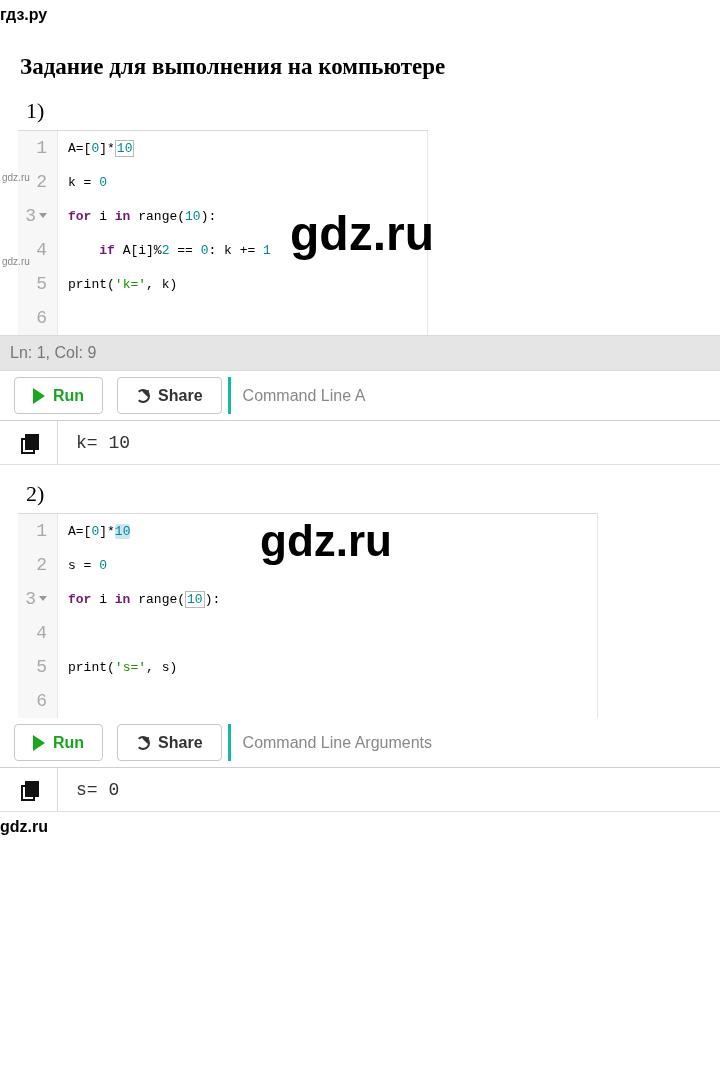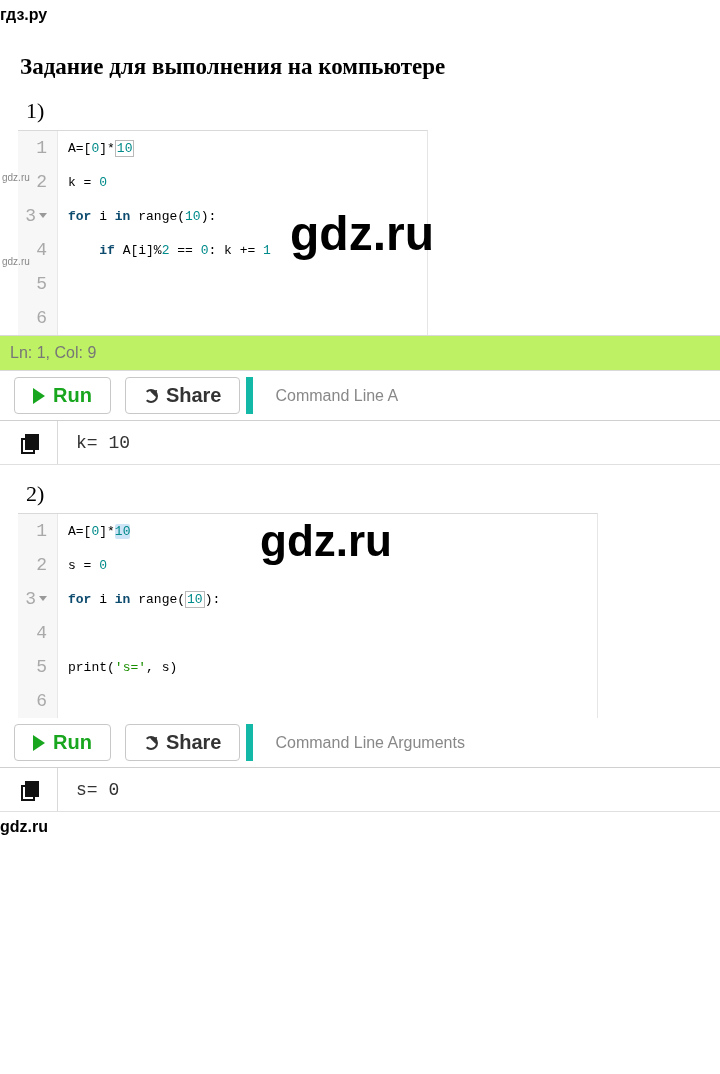--- a/index.html
+++ b/index.html
@@ -79,66 +79,66 @@
     border-right: 4px solid transparent;
     transform: translateY(-1px);
   }
   .code {
     padding-left: 10px;
     font-family: Consolas, "Courier New", monospace;
     font-size: 13px;
     white-space: pre;
     color: #000;
   }
-  .kw { color: #0c4a6e; font-weight: bold; }
+  .kw { color: #701a75; font-weight: bold; }
   .nm { color: #000; }
   .num { color: #008a8a; }
   .fn { color: #000; }
   .str { color: #1a8f00; }
   .sel { background: #cde4f7; border-radius: 2px; }
   .cursor-box { border: 1px solid #b9b9b9; padding: 0 1px; }
   .status {
     margin-left: 0;
     border-top: 1px solid #d9d9d9;
     border-bottom: 1px solid #d9d9d9;
     padding: 8px 10px;
     font-size: 16px;
     color: #777;
-    background: #bef264;
+    background: #e5e5e5;
   }
   .toolbar {
     display: flex;
     align-items: stretch;
     border-bottom: 1px solid #d0d0d0;
     background: #fff;
     height: 50px;
     margin-left: 0;
   }
   .btn {
     display: inline-flex;
     align-items: center;
     gap: 8px;
     border: 1px solid #c8c8c8;
     border-radius: 4px;
     padding: 6px 18px;
     margin: 6px 6px 6px 8px;
-    font-size: 20px;
+    font-size: 16px;
     font-weight: bold;
     color: #333;
     background: #fff;
     cursor: pointer;
   }
   .btn:first-child { margin-left: 14px; }
   .cli {
     flex: 1;
     display: flex;
     align-items: center;
-    padding-left: 22px;
+    padding-left: 12px;
     color: #888;
-    border-left: 7px solid #14b8a6;
+    border-left: 3px solid #14b8a6;
     margin: 6px 0;
     font-size: 16px;
     overflow: hidden;
     white-space: nowrap;
   }
   .play-tri {
     width: 0; height: 0;
     border-left: 12px solid #19a61f;
     border-top: 8px solid transparent;
     border-bottom: 8px solid transparent;
@@ -216,20 +216,21 @@
   <div class="line">
     <div class="gut fold">3</div>
     <div class="code"><span class="kw">for</span><span> i </span><span class="kw">in</span><span> range(</span><span class="num">10</span><span>):</span></div>
   </div>
   <div class="line">
     <div class="gut">4</div>
     <div class="code"><span>    </span><span class="kw">if</span><span> A[i]%</span><span class="num">2</span><span> == </span><span class="num">0</span><span>: k += </span><span class="num">1</span></div>
   </div>
   <div class="line">
     <div class="gut">5</div>
+    <div class="code"><span class="fn">print</span><span>(</span><span class="str">'k='</span><span>, k)</span></div>
   </div>
   <div class="line">
     <div class="gut">6</div>
     <div class="code"></div>
   </div>
 </div>
 
 <div class="status">Ln: 1, Col: 9</div>
 
 <div class="toolbar">

